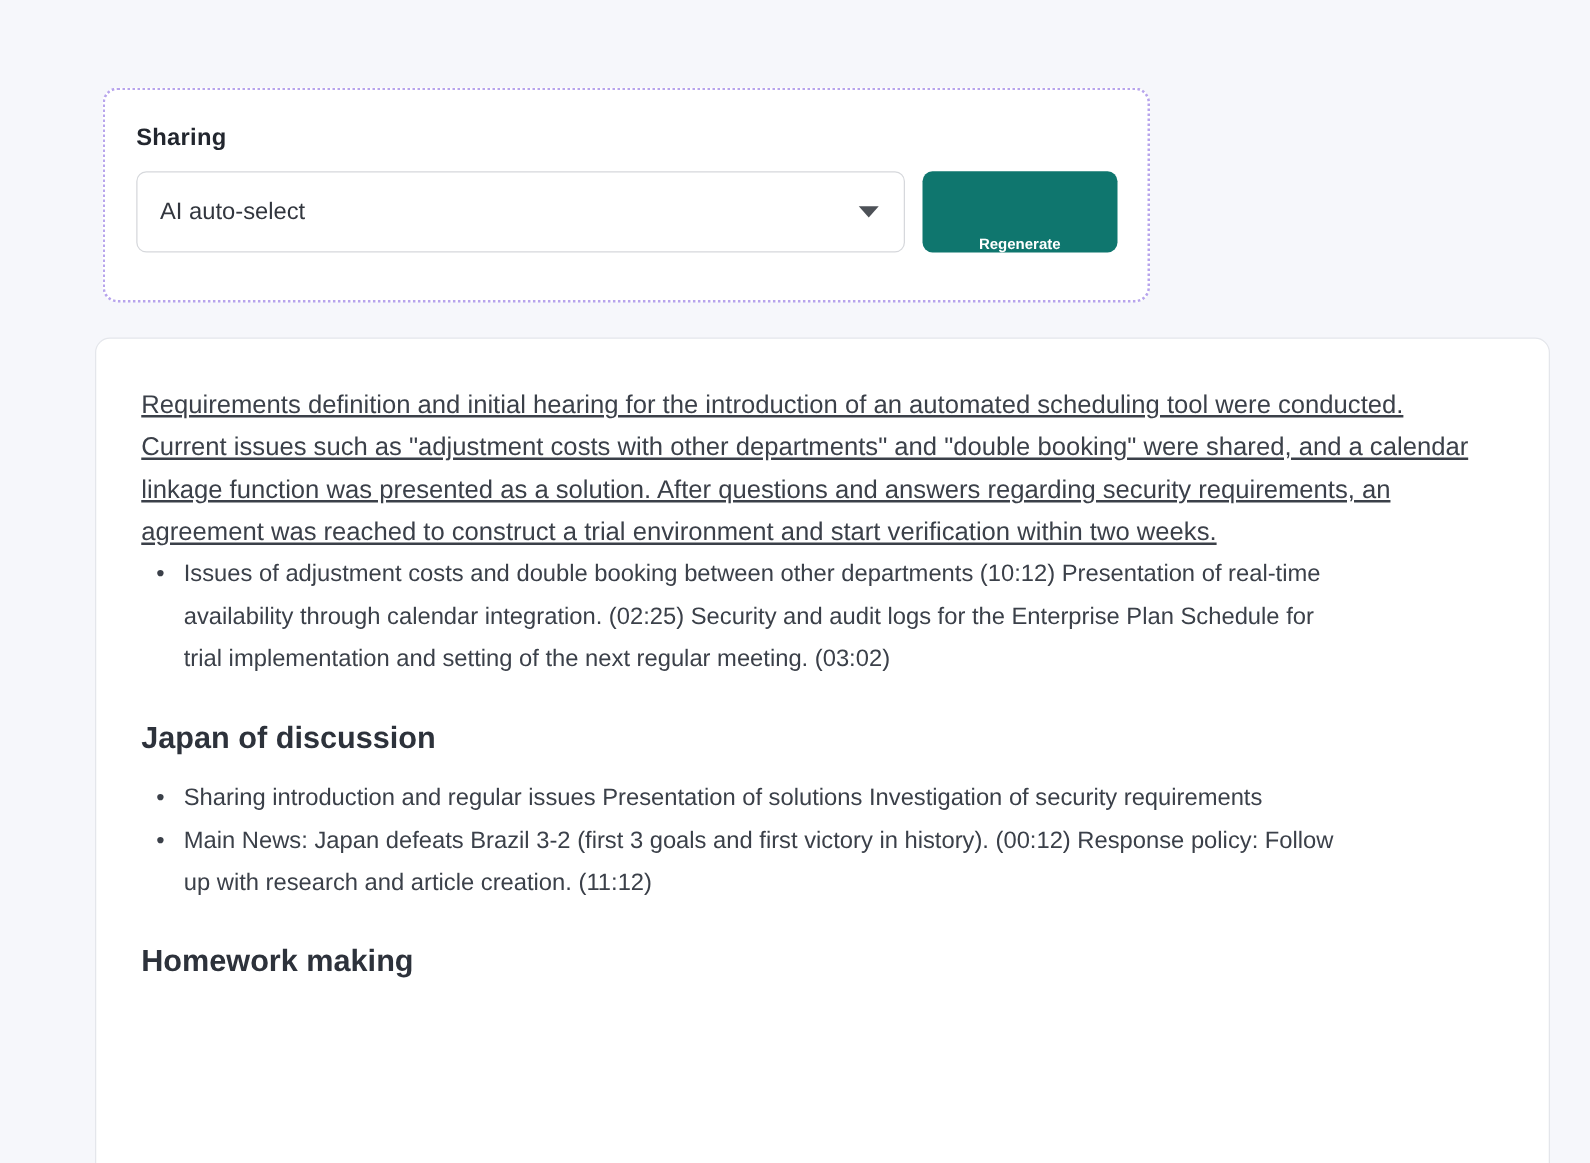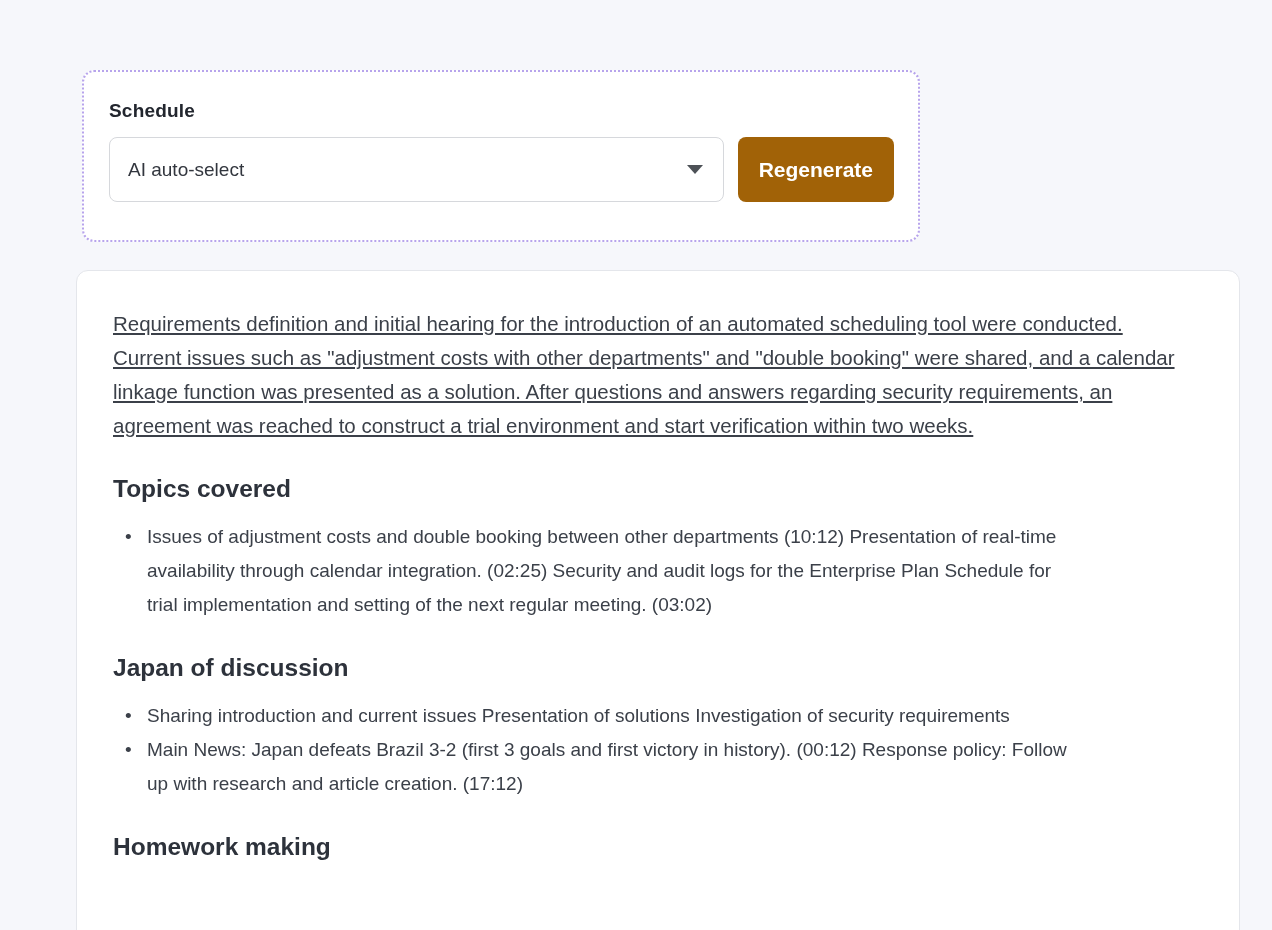--- a/index.html
+++ b/index.html
@@ -48,30 +48,30 @@
   }
   .chevron-down {
     width: 0; height: 0;
     border-left: 8px solid transparent;
     border-right: 8px solid transparent;
     border-top: 9px solid #4d5157;
   }
   .regenerate-btn {
     margin-left: 14px;
     width: 157px; height: 65px;
-    background: #a16207;
+    background: #0f766e;
     border: none;
     border-radius: 8px;
     color: #ffffff;
     font-family: "Liberation Sans", sans-serif;
-    font-size: 21px;
+    font-size: 12px;
     font-weight: 700;
     cursor: pointer;
     display: flex;
-    align-items: center;
+    align-items: flex-end;
     justify-content: center;
   }
 
   
   .summary-card {
     position: absolute;
     left: 76px; top: 270px;
     width: 1164px; height: 760px;
     background: #ffffff;
     border: 1px solid #e4e6eb;
@@ -108,57 +108,56 @@
     position: absolute;
     left: 12px; top: 0;
     color: #3b4049;
     font-size: 19px;
   }
 </style>
 </head>
 <body>
 
 <div class="template-panel">
-  <div class="template-label">Schedule</div>
+  <div class="template-label">Sharing</div>
   <div class="template-row">
     <div class="dropdown">
       <span class="dropdown-value">AI auto-select</span>
       <span class="chevron-down"></span>
     </div>
     <button class="regenerate-btn">
       <span>Regenerate</span>
     </button>
   </div>
 </div>
 
 <div class="summary-card">
   <p class="summary-intro">Requirements definition and initial hearing for the introduction of an automated scheduling tool were conducted.
 Current issues such as "adjustment costs with other departments" and "double booking" were shared, and a calendar
 linkage function was presented as a solution. After questions and answers regarding security requirements, an
 agreement was reached to construct a trial environment and start verification within two weeks.</p>
 
   <section>
-    <h2 class="section-heading">Topics covered</h2>
     <ul class="bullet-list">
       <li class="bullet-item">Issues of adjustment costs and double booking between other departments (10:12) Presentation of real-time
 availability through calendar integration. (02:25) Security and audit logs for the Enterprise Plan Schedule for
 trial implementation and setting of the next regular meeting. (03:02)</li>
     </ul>
   </section>
 
   <section>
     <h2 class="section-heading">Japan of discussion</h2>
     <ul class="bullet-list">
-      <li class="bullet-item">Sharing introduction and current issues Presentation of solutions Investigation of security requirements</li>
+      <li class="bullet-item">Sharing introduction and regular issues Presentation of solutions Investigation of security requirements</li>
     </ul>
   </section>
 
   <section>
     <ul class="bullet-list">
       <li class="bullet-item">Main News: Japan defeats Brazil 3-2 (first 3 goals and first victory in history). (00:12) Response policy: Follow
-up with research and article creation. (17:12)</li>
+up with research and article creation. (11:12)</li>
     </ul>
   </section>
 
   <section>
     <h2 class="section-heading">Homework making</h2>
   </section>
 </div>
 
 </body></html>

